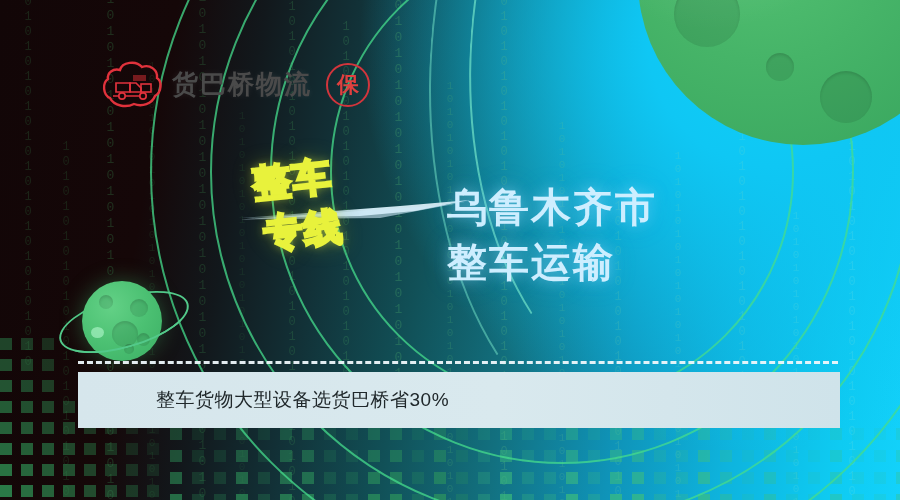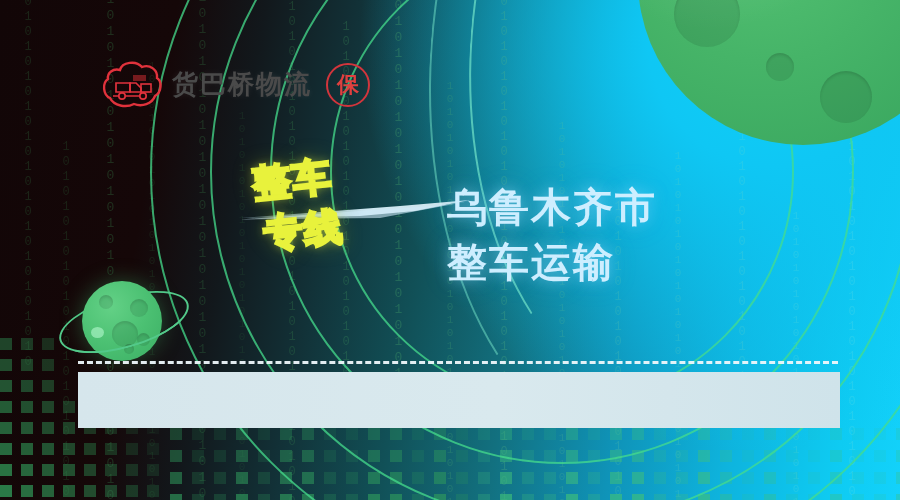--- a/index.html
+++ b/index.html
@@ -422,15 +422,16 @@
   </div>
 
   <div id="dest">
     <div>乌鲁木齐市</div>
     <div>整车运输</div>
   </div>
 
 
   <div id="dashline"></div>
   <div id="banner">
+    <div id="bt2" class="bannerText">整车货物大型设备选货巴桥省30%</div>
   </div>
 
 </div>
 
 </body></html>

